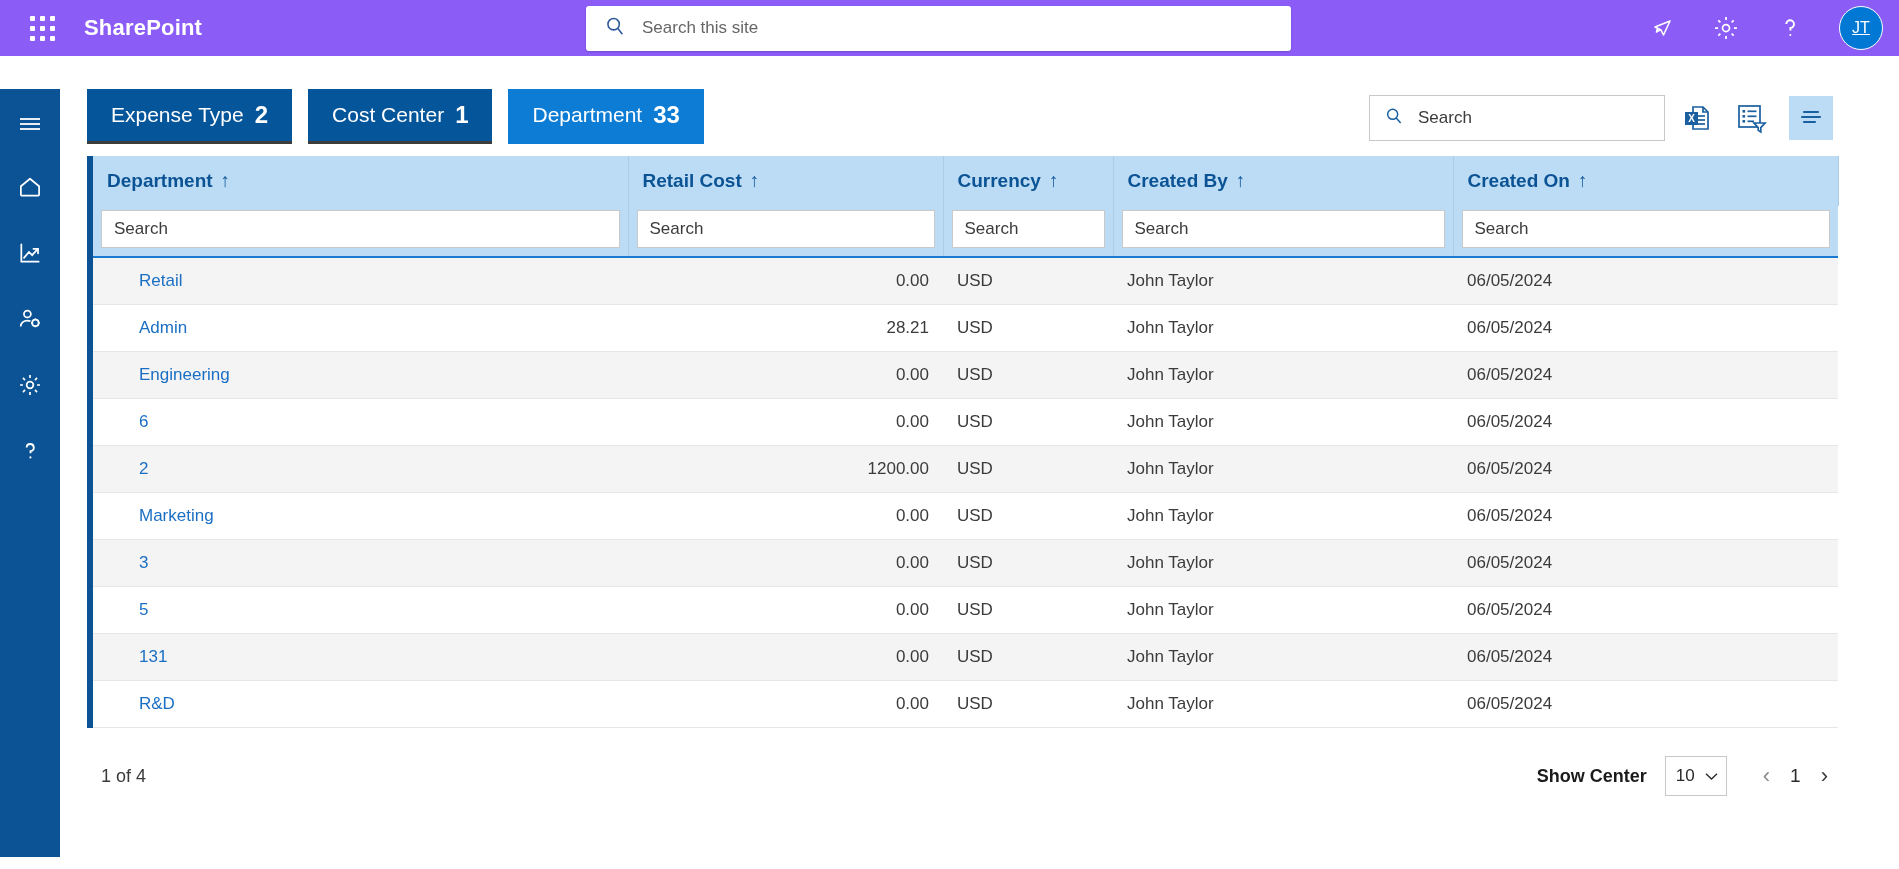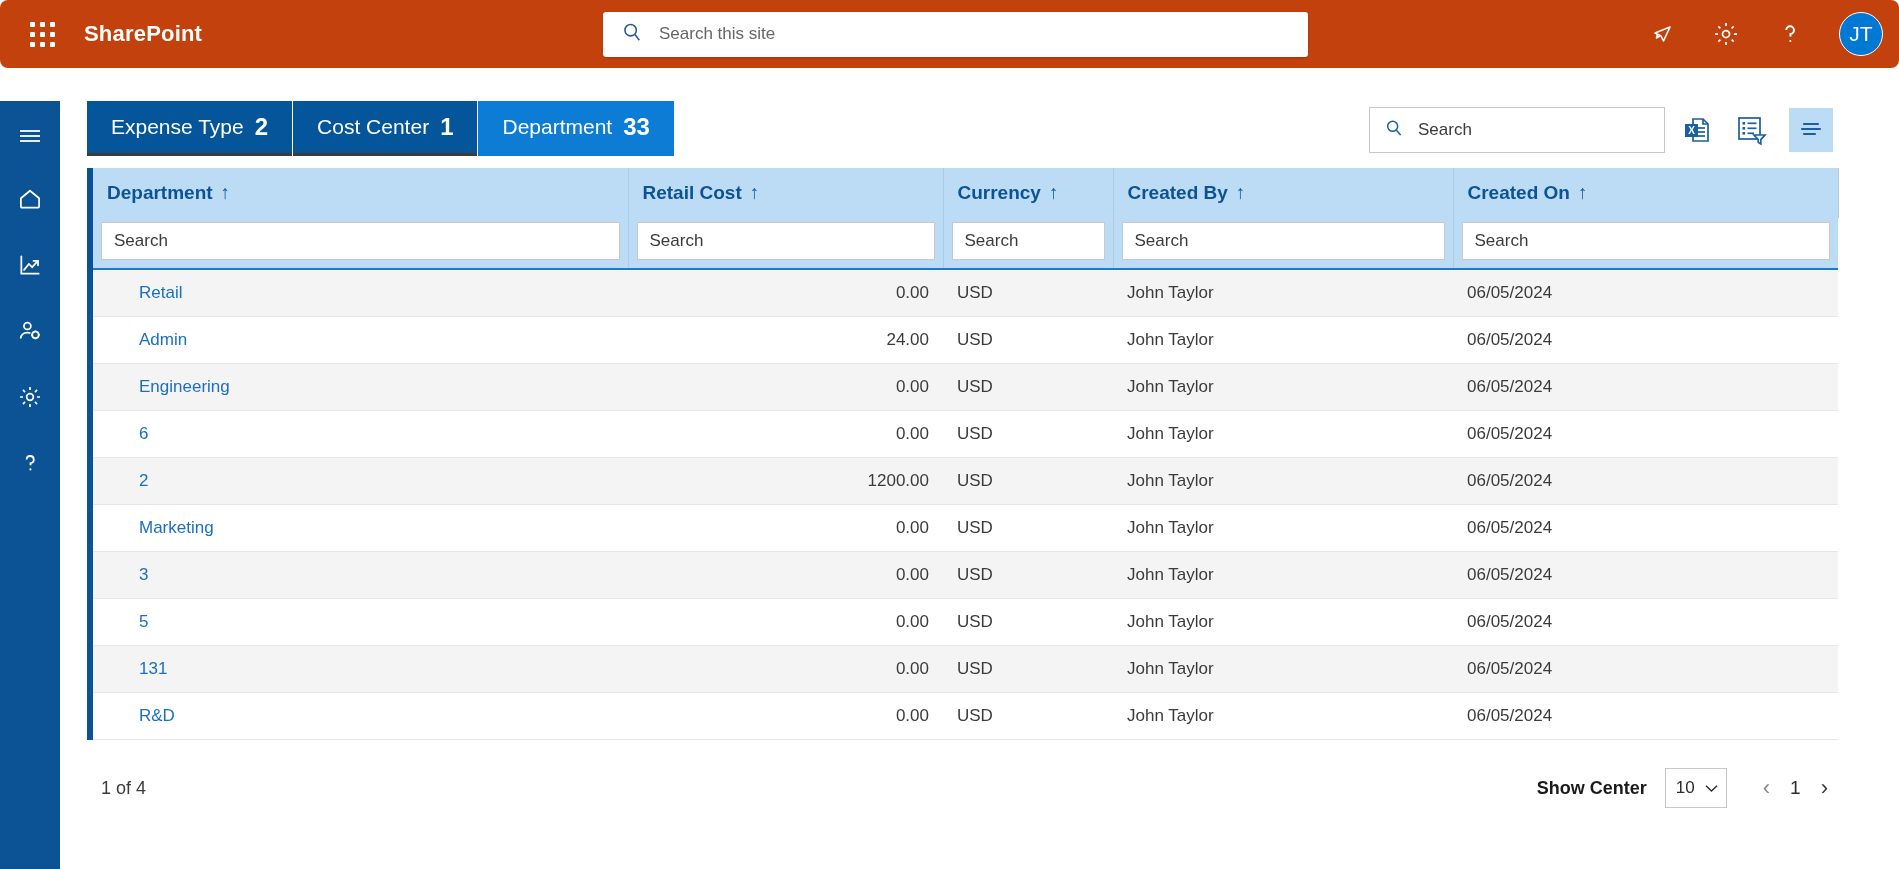--- a/index.html
+++ b/index.html
@@ -7,48 +7,47 @@
   body {
     width:1899px; height:869px;
     font-family:"Liberation Sans", sans-serif;
     background:#ffffff;
     overflow:hidden;
     color:#212121;
   }
 
   
   .suite-bar{
-    height:68px; background:#c2410c; display:flex; align-items:center;
+    height:56px; background:#8b5cf6; display:flex; align-items:center;
     position:relative;
-    border-radius:8px;
   }
   .waffle{
     width:56px; margin-left:14px; display:flex; align-items:center; justify-content:center;
     cursor:pointer;
   }
   .waffle-grid{ display:grid; grid-template-columns:repeat(3,5px); grid-gap:5px; }
   .waffle-grid i{ width:5px;height:5px;background:#fff;border-radius:1px;display:block; }
   .suite-brand{
     color:#fff; font-size:22px; font-weight:bold; letter-spacing:.2px; margin-left:14px;
     cursor:pointer;
   }
   .suite-search{
-    position:absolute; left:603px; width:705px; height:45px; background:#fff;
+    position:absolute; left:586px; width:705px; height:45px; background:#fff;
     border-radius:3px; display:flex; align-items:center; padding:0 18px;
     box-shadow:0 1px 2px rgba(0,0,0,.18);
   }
   .suite-search .ph{ color:#666; font-size:17px; margin-left:16px; }
   .suite-right{
     position:absolute; right:16px; display:flex; align-items:center; gap:34px;
   }
   .suite-icn{ width:30px;height:30px;display:flex;align-items:center;justify-content:center;cursor:pointer; }
   .avatar{
     width:44px;height:44px;border-radius:50%;border:1.5px solid #fff;color:#fff;
-    display:flex;align-items:center;justify-content:center;font-size:21px;
-    background:#0078d4; cursor:pointer;
+    display:flex;align-items:center;justify-content:center;font-size:16px;
+    background:#0078d4; cursor:pointer;text-decoration:underline;
   }
 
   
   .body-wrap{ display:flex; height:801px; background:#fff; }
 
   .side-rail{
     width:60px; background:#fff; padding-top:33px; flex:0 0 60px;
   }
   .rail-inner{
     width:60px; background:#0b5394; height:768px;
@@ -57,21 +56,21 @@
   .rail-btn{
     width:40px;height:36px;display:flex;align-items:center;justify-content:center;cursor:pointer;
   }
 
   .content{
     flex:1; padding:33px 66px 0 27px; position:relative;
   }
 
   
   .toolbar{ display:flex; align-items:flex-start; height:57px; position:relative; }
-  .tabs{ display:flex; gap:1px; }
+  .tabs{ display:flex; gap:16px; }
   .tab{
     height:55px; padding:0 24px; display:flex; align-items:center; gap:11px;
     background:#05559b; color:#fff; font-size:21px; cursor:pointer;
     border-bottom:3px solid #3c3c3c;
   }
   .tab.active{ background:#0c7cd5; border-bottom-color:#0c7cd5; }
   .tab .cnt{ font-size:24px; font-weight:bold; }
 
   .tool-right{
     position:absolute; right:0; top:6px; display:flex; align-items:center; gap:0;
@@ -356,21 +355,21 @@
         <tbody class="data" id="grid-body">
             <tr class="alt">
               <td class="link"><a>Retail</a></td>
               <td class="num">0.00</td>
               <td>USD</td>
               <td>John Taylor</td>
               <td>06/05/2024</td>
             </tr>
             <tr>
               <td class="link"><a>Admin</a></td>
-              <td class="num">24.00</td>
+              <td class="num">28.21</td>
               <td>USD</td>
               <td>John Taylor</td>
               <td>06/05/2024</td>
             </tr>
             <tr class="alt">
               <td class="link"><a>Engineering</a></td>
               <td class="num">0.00</td>
               <td>USD</td>
               <td>John Taylor</td>
               <td>06/05/2024</td>

